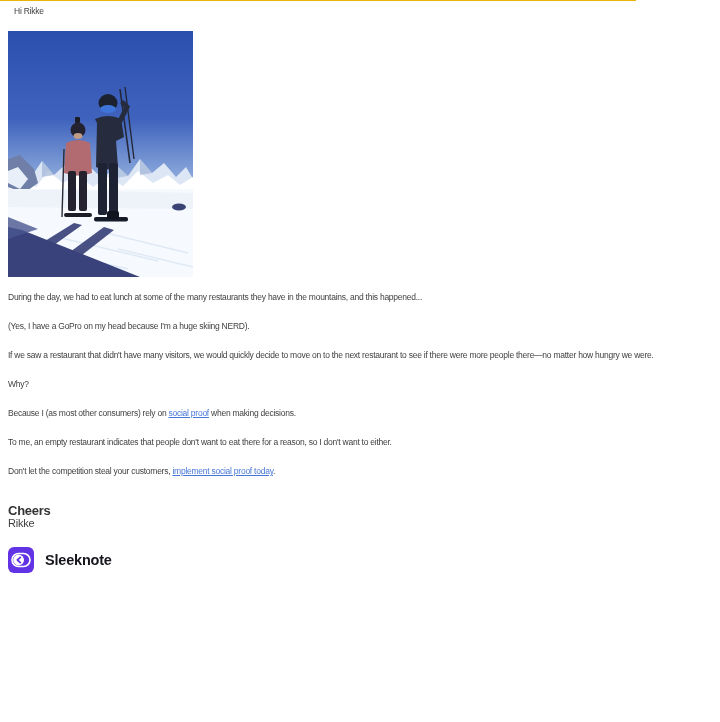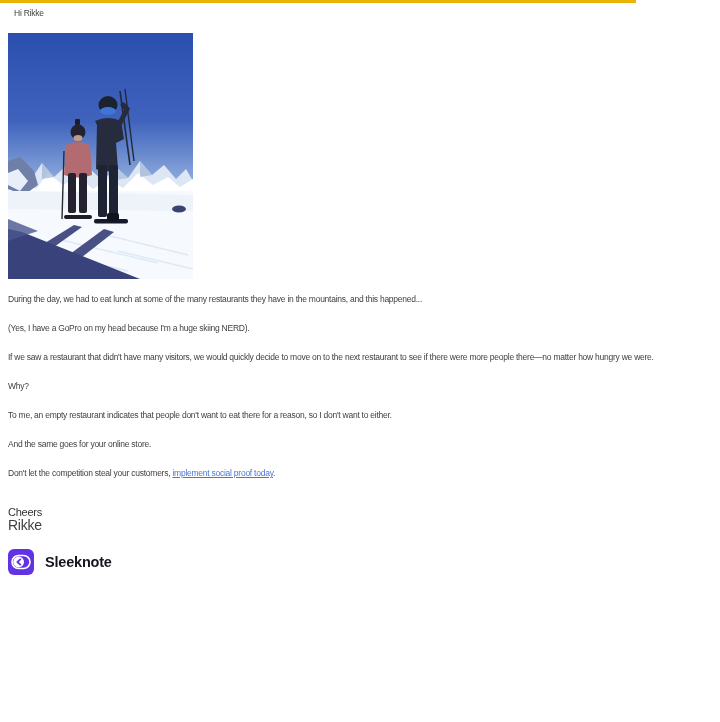--- a/index.html
+++ b/index.html
@@ -9,21 +9,21 @@
   }
   * { margin: 0; padding: 0; box-sizing: border-box; }
   html, body {
     width: 720px; height: 722px;
     background: #ffffff;
     overflow: hidden;
     font-family: "Liberation Sans", sans-serif;
   }
   .email-canvas {
     width: 636px; height: 722px;
-    border-top: 3px solid #eab308;
+    border-top: 1px solid #eab308;
     padding: 5px 0 0 8px;
   }
   .para {
     font-size: 8.5px;
     letter-spacing: -0.25px;
     line-height: 10px;
     color: var(--text-color);
     white-space: nowrap;
     margin: 0 0 19px 0;
   }
@@ -34,27 +34,27 @@
     cursor: pointer;
   }
   .photo-wrap {
     width: 185px; height: 246px;
     margin: -4px 0 15px 0;
     overflow: hidden;
     line-height: 0;
   }
   .signature { margin: 0 0 0 0; }
   .signature .cheers {
-    font-size: 11px; letter-spacing: -0.25px;
-    font-weight: normal; color: #333333;
+    font-size: 13px; letter-spacing: -0.25px;
+    font-weight: bold; color: #333333;
     line-height: 13px;
     margin-top: 28px;
   }
   .signature .sig-name {
-    font-size: 14px; letter-spacing: -0.25px;
+    font-size: 11px; letter-spacing: -0.25px;
     color: var(--text-color);
     line-height: 13px;
   }
   .brand-row {
     display: flex; align-items: center;
     margin-top: 17px;
     cursor: pointer;
   }
   .brand-icon {
     width: 26px; height: 26px;
@@ -141,25 +141,25 @@
   </div>
 
   <p class="para">During the day, we had to eat lunch at some of the many restaurants they have in the mountains, and this happened...</p>
 
   <p class="para">(Yes, I have a GoPro on my head because I'm a huge skiing NERD).</p>
 
   <p class="para">If we saw a restaurant that didn't have many visitors, we would quickly decide to move on to the next restaurant to see if there were more people there—no matter how hungry we were.</p>
 
   <p class="para">Why?</p>
 
+  <p class="para"><span>Because I (as most other consumers) rely on </span><a href="#">social proof</a><span> when making decisions.</span></p>
 
   <p class="para">To me, an empty restaurant indicates that people don't want to eat there for a reason, so I don't want to either.</p>
 
 
-  <p class="para">And the same goes for your online store.</p>
 
 
 
 
   <p class="para" style="margin-bottom:4px"><span>Don't let the competition steal your customers, </span><a href="#">implement social proof today</a><span>.</span></p>
 
   <div class="signature">
     <div class="cheers">Cheers</div>
     <div class="sig-name">Rikke</div>
   </div>

